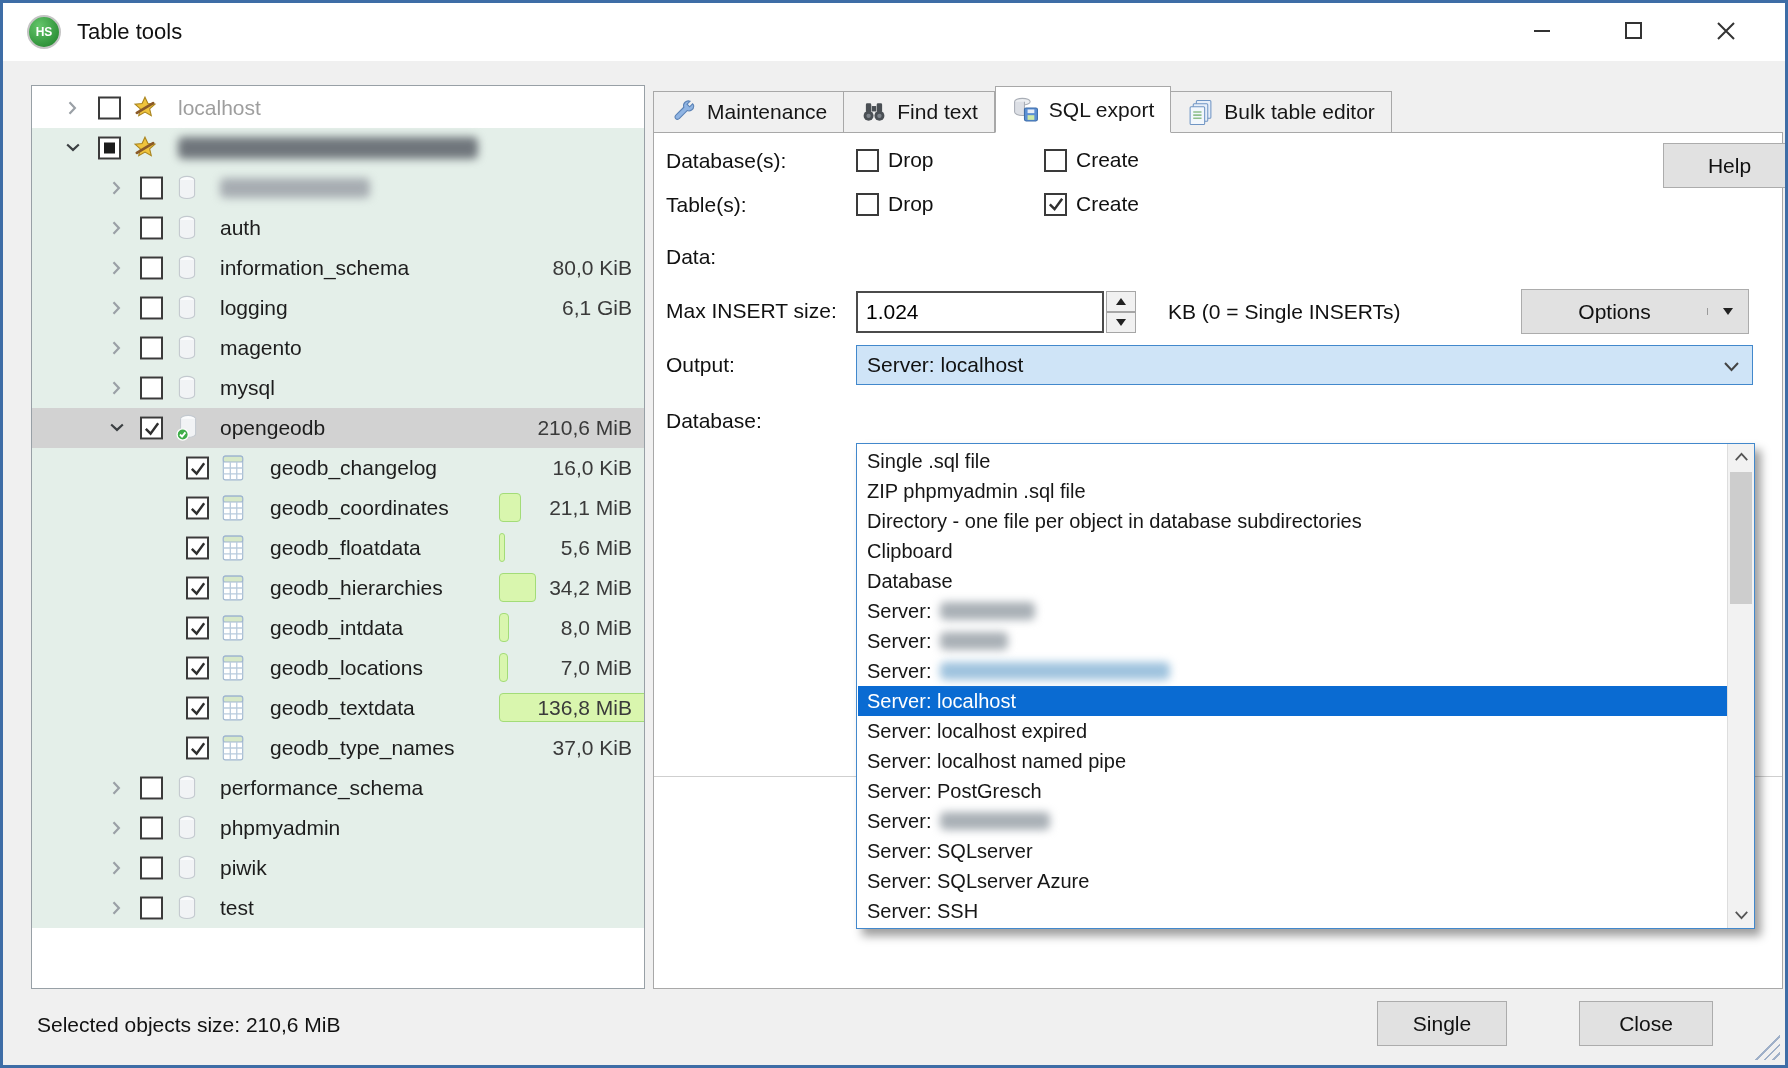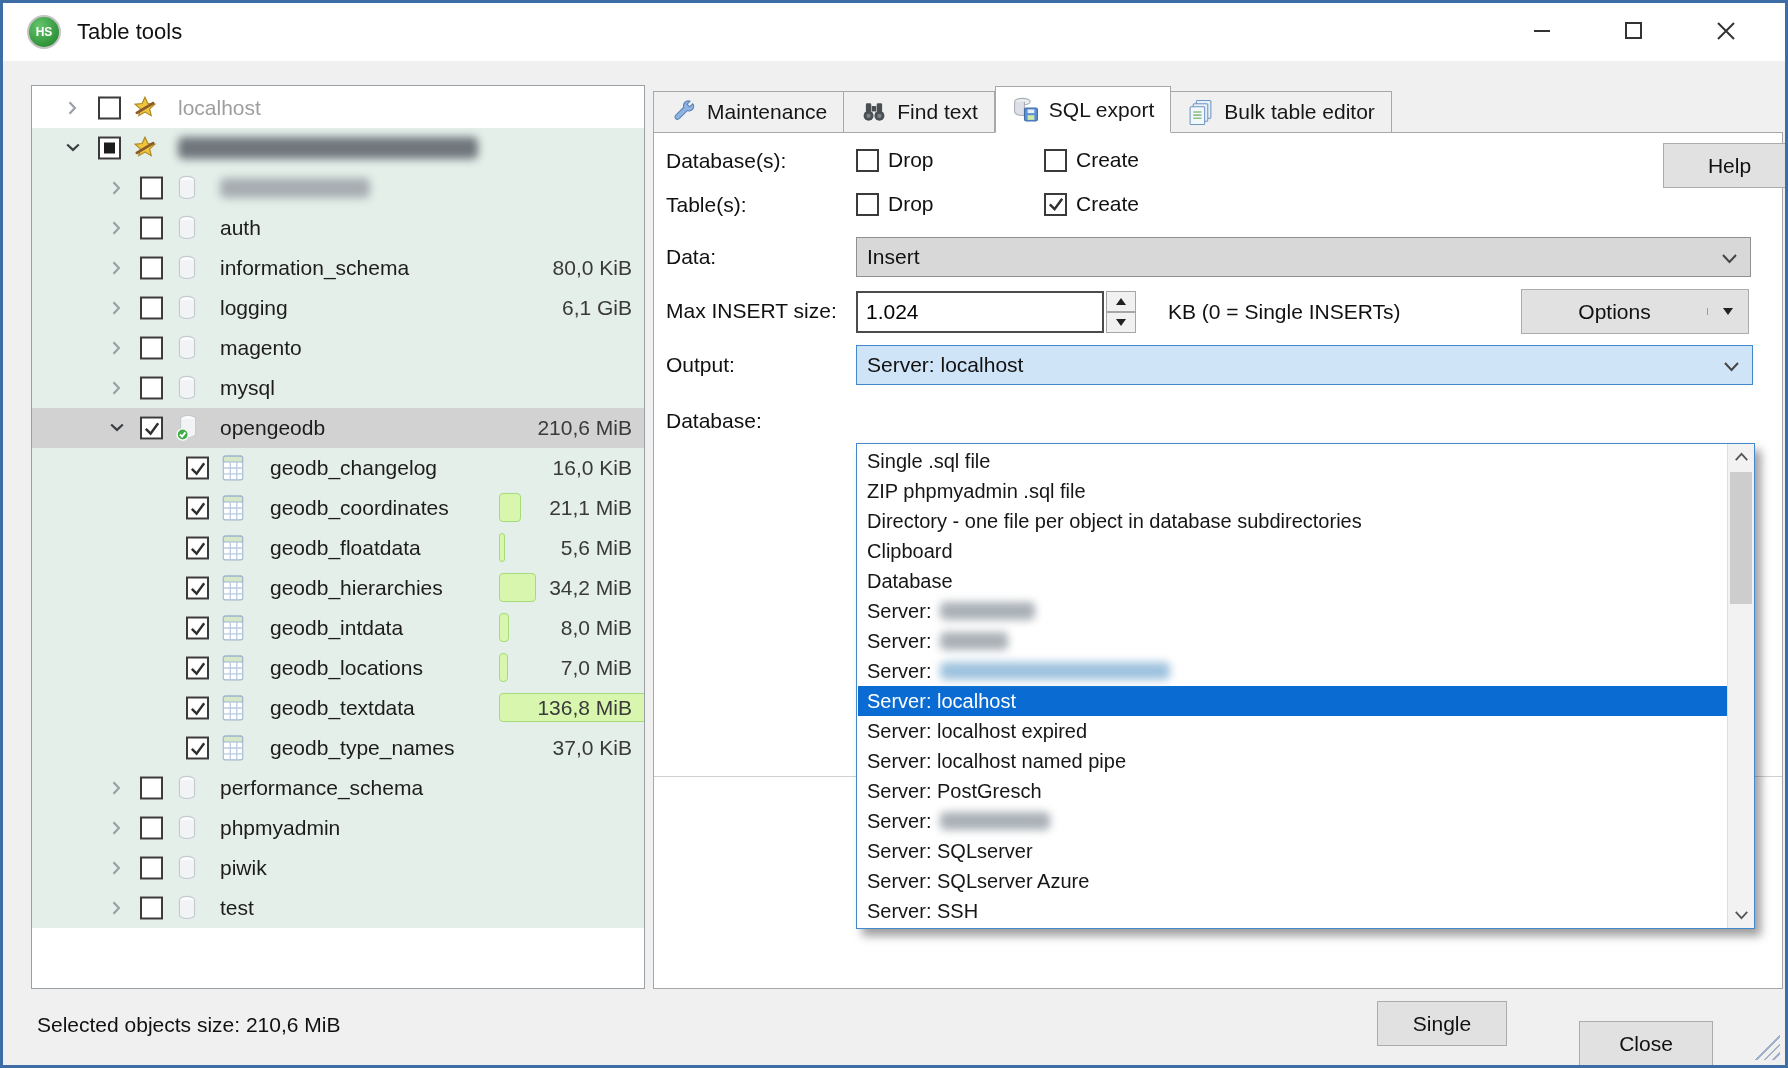--- a/index.html
+++ b/index.html
@@ -82,21 +82,21 @@
   .dd-items{position:absolute;left:1px;top:2px;right:27px;bottom:2px;}
   .dd-item{height:30px;display:flex;align-items:center;padding-left:9px;font-size:20px;color:#161616;}
   .dd-item.selected{background:#0a6bd2;color:#fff;}
   .dd-scroll{position:absolute;right:0;top:0;bottom:0;width:26px;background:#f2f2f2;border-left:1px solid #ddd;}
   .dd-up{position:absolute;top:0;left:0;right:0;height:26px;display:flex;align-items:center;justify-content:center;}
   .dd-down{position:absolute;bottom:0;left:0;right:0;height:26px;display:flex;align-items:center;justify-content:center;}
   .dd-thumb{position:absolute;top:28px;left:2px;right:2px;height:132px;background:#cdcdcd;}
   
   .status-text{position:absolute;left:34px;top:942px;height:44px;display:flex;align-items:center;font-size:21px;color:#111;}
   .export-btn{position:absolute;left:1374px;top:940px;width:130px;height:45px;}
-  .close-btn{position:absolute;left:1576px;top:960px;width:134px;height:45px;}
+  .close-btn{position:absolute;left:1576px;top:940px;width:134px;height:45px;}
   .grip{position:absolute;right:5px;bottom:5px;width:27px;height:27px;
         background:repeating-linear-gradient(-45deg,#f0f0f0 0 4px,#9fb0c8 4px 6px);
         clip-path:polygon(100% 0,100% 100%,0 100%);}
 </style>
 </head>
 <body>
 
 <div class="stage">
 
   <div class="titlebar">
@@ -517,28 +517,20 @@
       <div class="fcheck" style="left:390px;top:56px">
         <span class="cb">
           <svg width="18" height="18" viewBox="0 0 19 19">
               <polyline points="3,10 8,15 16,4" fill="none" stroke="#2f2f2f" stroke-width="2.6"></polyline>
             </svg>
         </span>
           <span>Create</span>
       </div>
 
       <div class="flabel" style="top:112px">Data:</div>
-      <div class="combo data-combo">
-        <span>Insert</span>
-        <span class="chev">
-          <svg width="17" height="11" viewBox="0 0 17 11">
-              <polyline points="2,2 8.5,9 15,2" fill="none" stroke="#444" stroke-width="2"></polyline>
-            </svg>
-        </span>
-      </div>
 
       <div class="flabel" style="top:166px">Max INSERT size:</div>
       <div class="spin-wrap">
         <input readonly="" value="1.024" style="">
       </div>
       <div class="spinner">
         <div>
             <span class="tri-up"></span>
           </div>
         <div>

